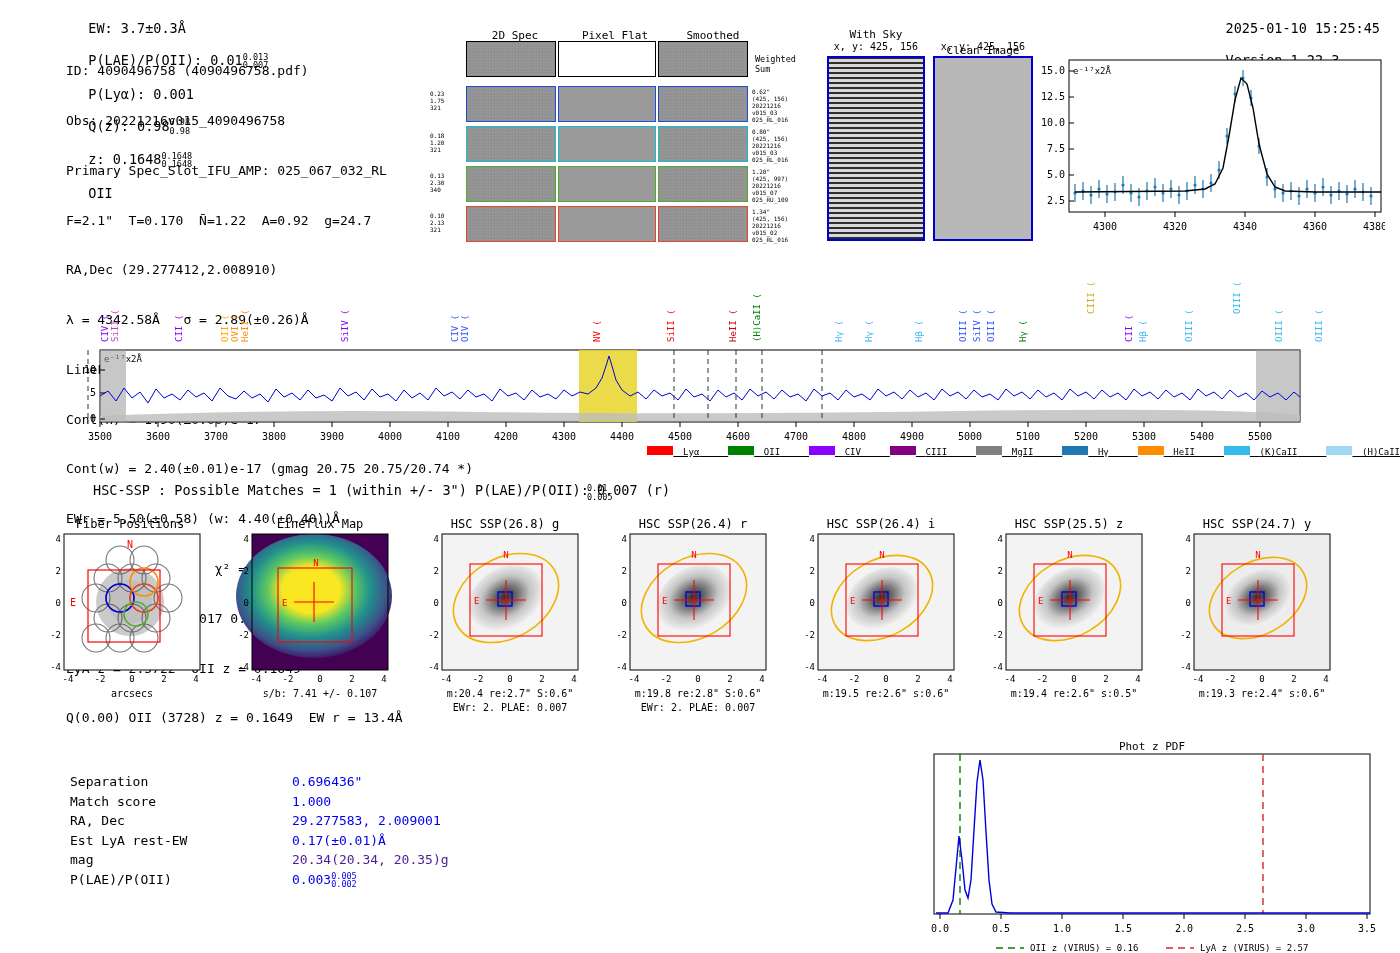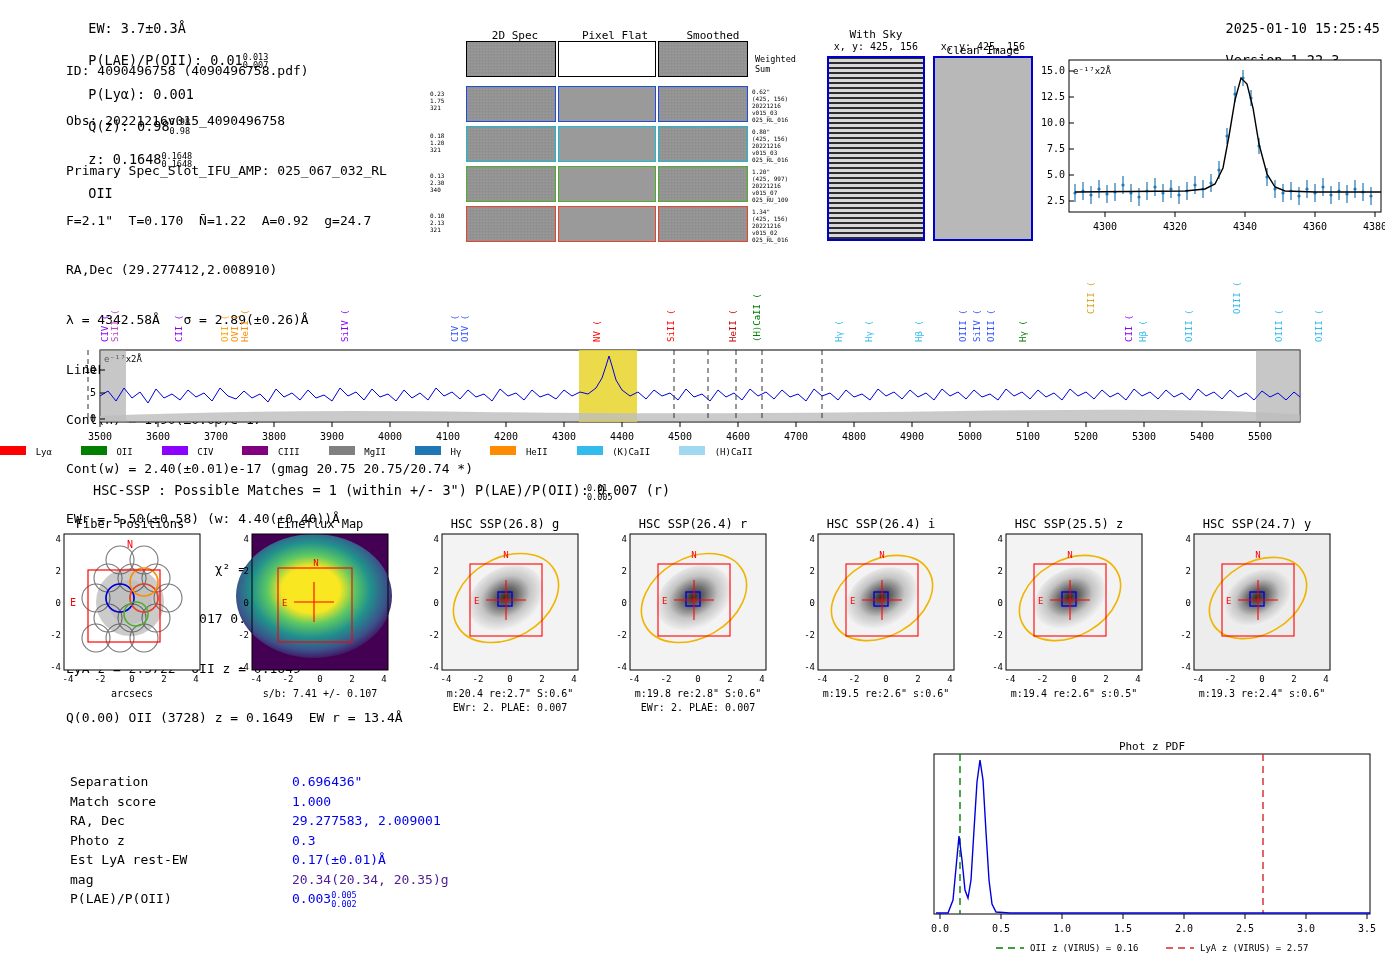--- a/index.html
+++ b/index.html
@@ -368,21 +368,21 @@
       <line x1="1084" y1="152" x2="1084" y2="157" stroke="#000"></line>
         <text x="1084" y="170">5300</text>
       <line x1="1142" y1="152" x2="1142" y2="157" stroke="#000"></line>
         <text x="1142" y="170">5400</text>
       <line x1="1200" y1="152" x2="1200" y2="157" stroke="#000"></line>
         <text x="1200" y="170">5500</text>
     </g>
   </svg>
 </div>
 
-<div class="abs" style="left:0;top:440px;width:1400px;text-align:left;">
+<div class="abs" style="left:0;top:440px;width:1400px;text-align:right;text-decoration:underline;">
   <span><span class="legend-sq" style="background:#ff0000"></span> <span class="lbl">Lyα</span></span>&nbsp;&nbsp;
   <span><span class="legend-sq" style="background:#008000"></span> <span class="lbl">OII</span></span>&nbsp;&nbsp;
   <span><span class="legend-sq" style="background:#8b00ff"></span> <span class="lbl">CIV</span></span>&nbsp;&nbsp;
   <span><span class="legend-sq" style="background:#800080"></span> <span class="lbl">CIII</span></span>&nbsp;&nbsp;
   <span><span class="legend-sq" style="background:#808080"></span> <span class="lbl">MgII</span></span>&nbsp;&nbsp;
   <span><span class="legend-sq" style="background:#1f77b4"></span> <span class="lbl">Hγ</span></span>&nbsp;&nbsp;
   <span><span class="legend-sq" style="background:#ff8c00"></span> <span class="lbl">HeII</span></span>&nbsp;&nbsp;
   <span><span class="legend-sq" style="background:#33bbee"></span> <span class="lbl">(K)CaII</span></span>&nbsp;&nbsp;
   <span><span class="legend-sq" style="background:#9fd8f0"></span> <span class="lbl">(H)CaII</span></span>
 </div>
@@ -640,21 +640,20 @@
         <text x="156" y="152">4</text>
     </g>
     <text x="92" y="167" font-family="DejaVu Sans Mono, monospace" font-size="10" text-anchor="middle">m:19.3  re:2.4"  s:0.6"</text>
   </svg>
 </div>
 
 <div class="abs" style="left:70px;top:772px;font-size:13px;line-height:19.5px;">
   <div><span style="display:inline-block;width:222px">Separation</span><span style="color:#0000ee">0.696436"</span></div>
   <div><span style="display:inline-block;width:222px">Match score</span><span style="color:#0000ee">1.000</span></div>
   <div><span style="display:inline-block;width:222px">RA, Dec</span><span style="color:#0000ee">29.277583, 2.009001</span></div>
-  <div><span style="display:inline-block;width:222px">Photo z</span><span style="color:#0000ee">0.3</span></div>
   <div><span style="display:inline-block;width:222px">Est LyA rest-EW</span><span style="color:#0000ee">0.17(±0.01)Å</span></div>
   <div><span style="display:inline-block;width:222px">mag</span><span style="color:#4c1d95">20.34(20.34, 20.35)g</span></div>
   <div><span style="display:inline-block;width:222px">P(LAE)/P(OII)</span><span style="color:#0000ee">0.003</span><span class="subsup" style="color:#0000ee"><span>0.005</span><br><span>0.002</span></span></div>
 </div>
 
 <div class="abs" style="left:920px;top:740px;width:460px;height:215px;">
   <svg width="460" height="215" viewBox="0 0 460 215">
     <rect x="14" y="14" width="436" height="160" fill="#fff" stroke="#000"></rect>
     <text x="232" y="10" font-family="DejaVu Sans Mono, monospace" font-size="11" text-anchor="middle">Phot z PDF</text>
 

